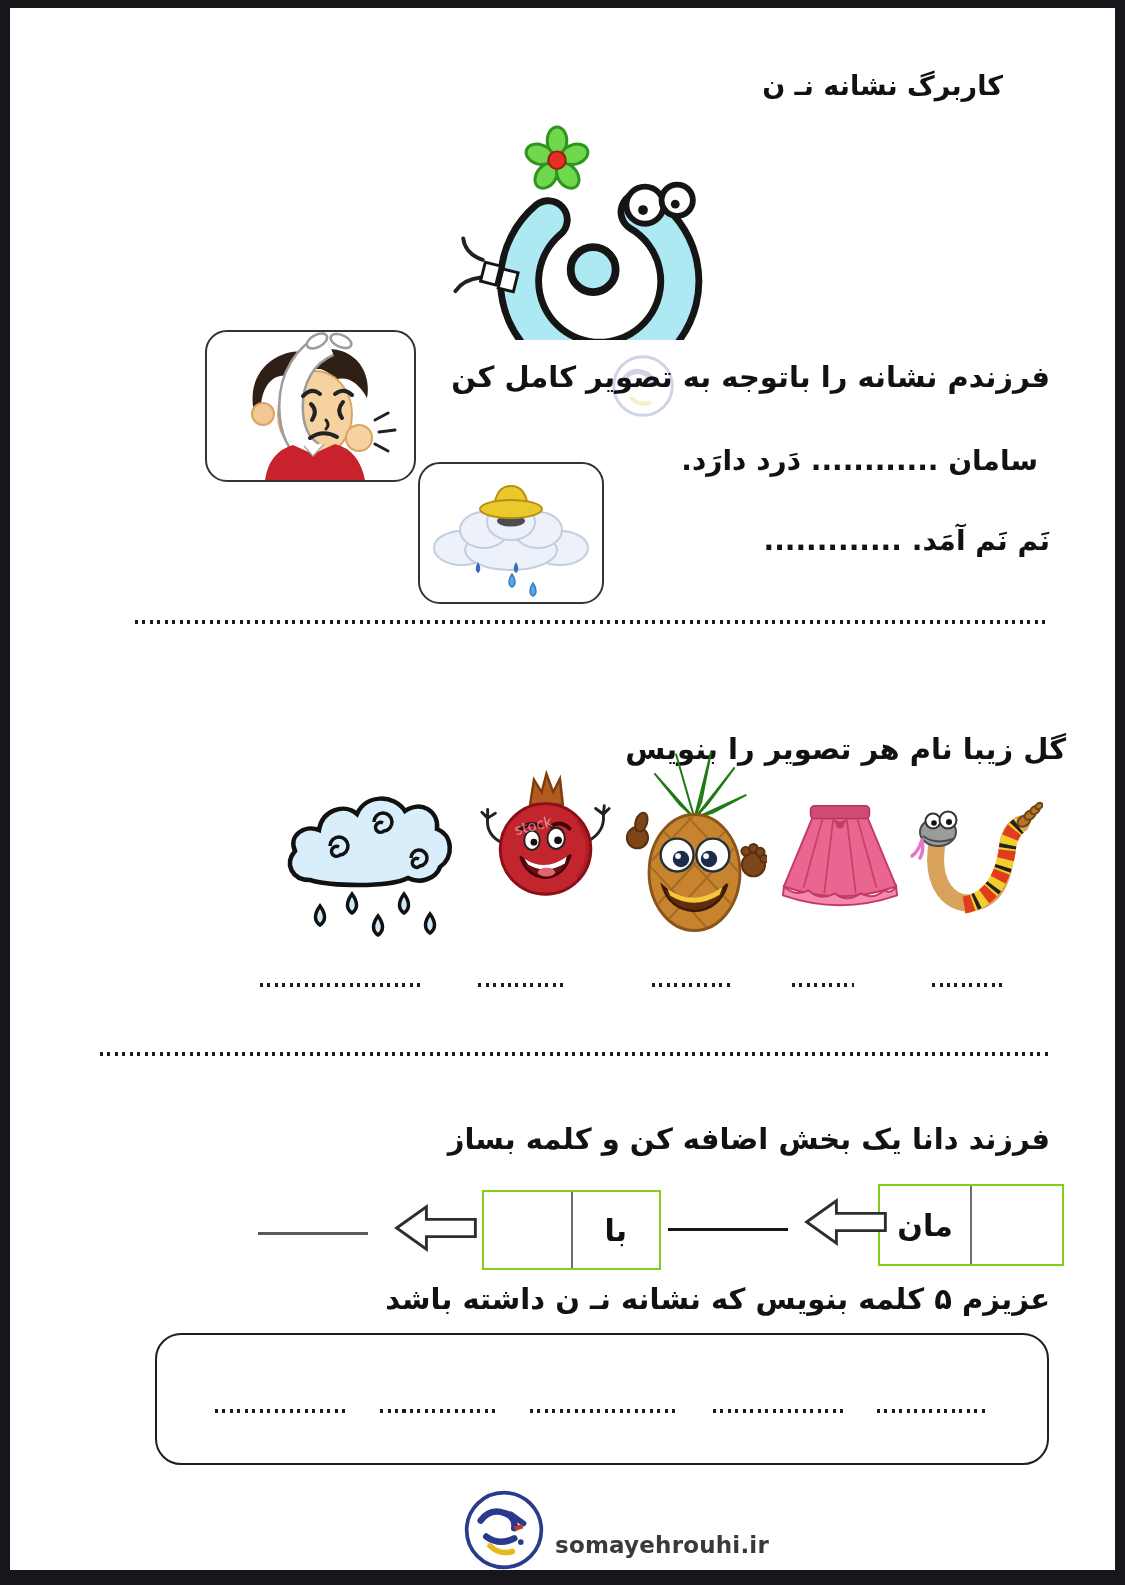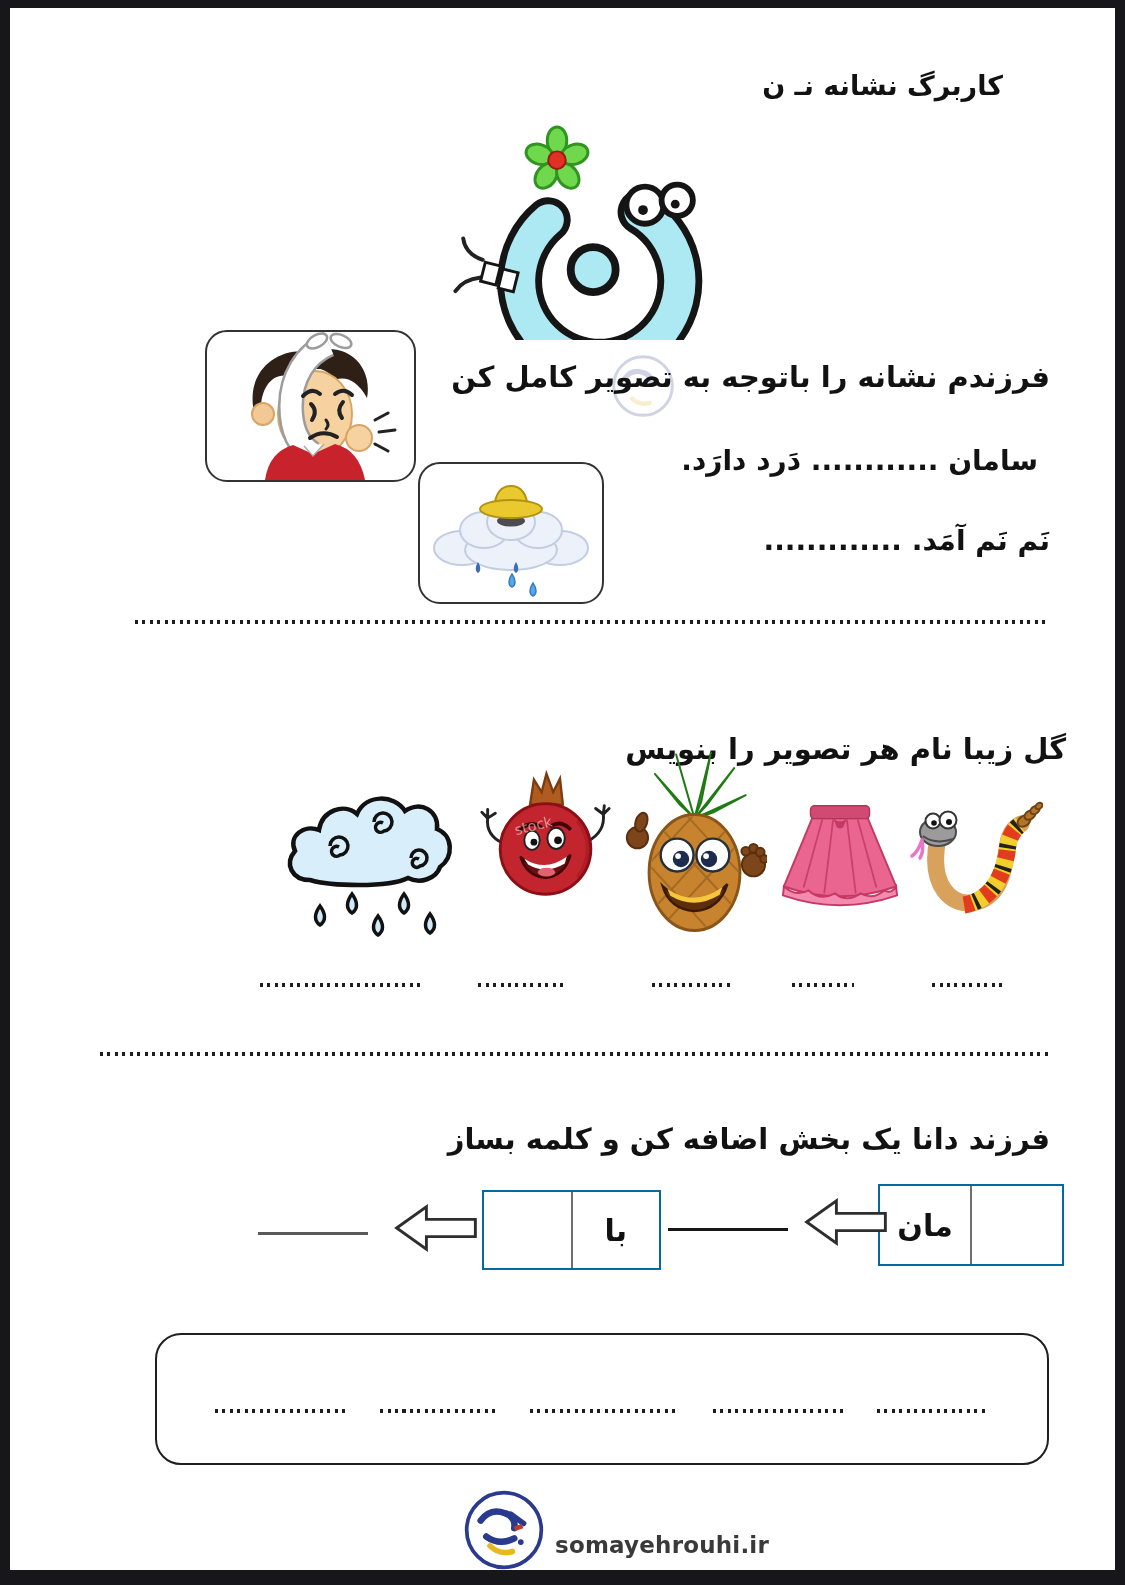--- a/index.html
+++ b/index.html
@@ -7,21 +7,21 @@
           font-family:"DejaVu Sans","Liberation Sans",sans-serif;padding-left:20px;}
   .paper{position:absolute;left:10px;top:8px;width:1105px;height:1562px;background:#ffffff;}
   .abs{position:absolute;}
   .fa{direction:rtl;color:#121212;font-weight:bold;white-space:nowrap;}
   .h-title{font-size:27px;}
   .h-instr{font-size:29px;}
   .h-sent{font-size:28px;}
   .dotline{height:4px;background:repeating-linear-gradient(90deg,#1d1d1d 0 3px,transparent 3px 7.5px);}
   .dotline.thin{height:3.5px;}
   .frame{border:2.5px solid #333;border-radius:22px;background:#fff;overflow:hidden;}
-  .wbox{display:flex;border:2px solid #0369a1;background:#fff;}
+  .wbox{display:flex;border:2px solid #84cc16;background:#fff;}
   .wcell{flex:1;display:flex;align-items:center;justify-content:center;font-size:30px;font-weight:bold;color:#111;direction:rtl;}
   .wcell + .wcell{border-left:2px solid #6f6f6f;}
   .ansline{height:3px;background:#161616;}
   .ansline.gray{background:#5a5a5a;height:2.5px;}
   .bigbox{border:2.5px solid #1f1f1f;border-radius:26px;background:#fff;}
   .bigbox-blanks{position:absolute;left:58px;right:58px;top:74px;display:flex;justify-content:space-between;}
   .sent2{display:flex;direction:ltr;align-items:baseline;gap:10px;}
   .footer-url{font-size:23px;font-weight:bold;color:#3a3a3a;letter-spacing:.2px;margin-top:16px;}
   .ink{stroke:#222;stroke-width:4;stroke-linecap:round;fill:none;}
   .stroke4{stroke:#222;stroke-width:4;fill:none;stroke-linecap:round;}
@@ -285,20 +285,21 @@
       <div class="wcell"></div>
       <div class="wcell">با</div>
     </div>
     <div class="abs" style="left:382px;top:1196px;width:88px;height:48px;">
       <svg viewBox="0 0 88 50">
           <polygon points="3,25 34,3 34,16 85,16 85,34 34,34 34,47" fill="#fff" stroke="#2e2e2e" stroke-width="3"></polygon>
         </svg>
     </div>
     <div class="abs ansline gray" style="left:248px;top:1224px;width:110px;"></div>
 
+    <div class="abs fa h-instr" style="top:1274px;right:65px;">عزیزم ۵ کلمه بنویس که نشانه نـ ن داشته باشد</div>
 
     <div class="abs bigbox" style="left:145px;top:1325px;width:890px;height:128px;">
       <div class="bigbox-blanks">
         <div class="dotline thin" style="width:132px;"></div>
         <div class="dotline thin" style="width:118px;"></div>
         <div class="dotline thin" style="width:150px;"></div>
         <div class="dotline thin" style="width:132px;"></div>
         <div class="dotline thin" style="width:112px;"></div>
       </div>
     </div>

